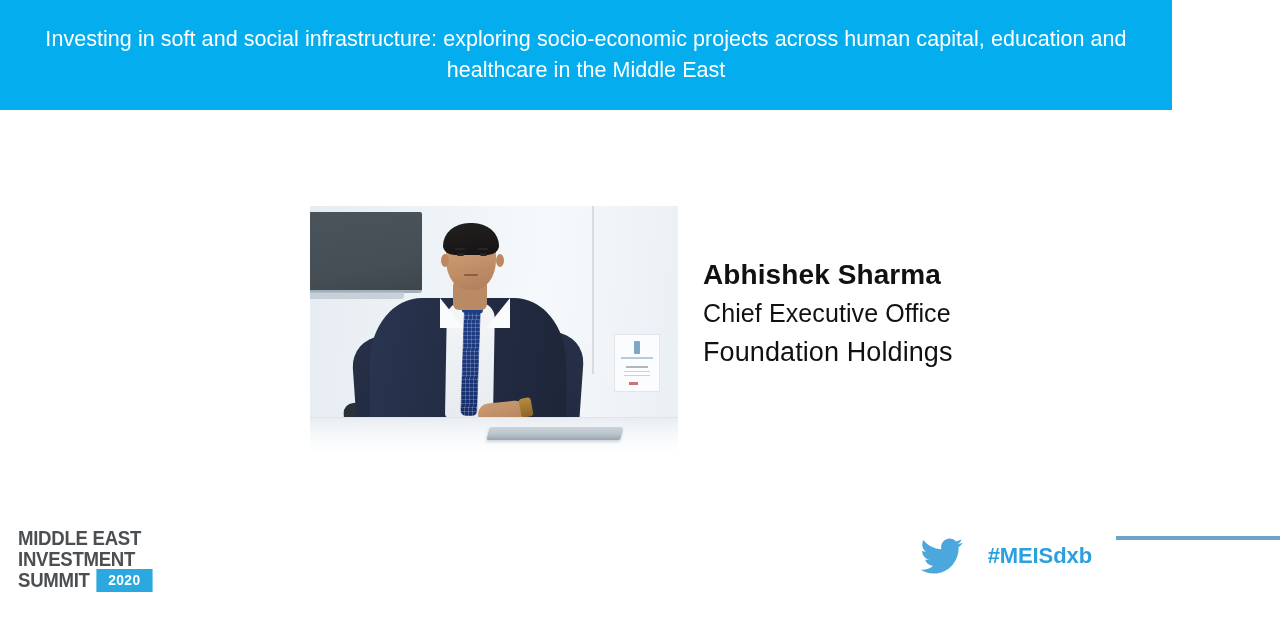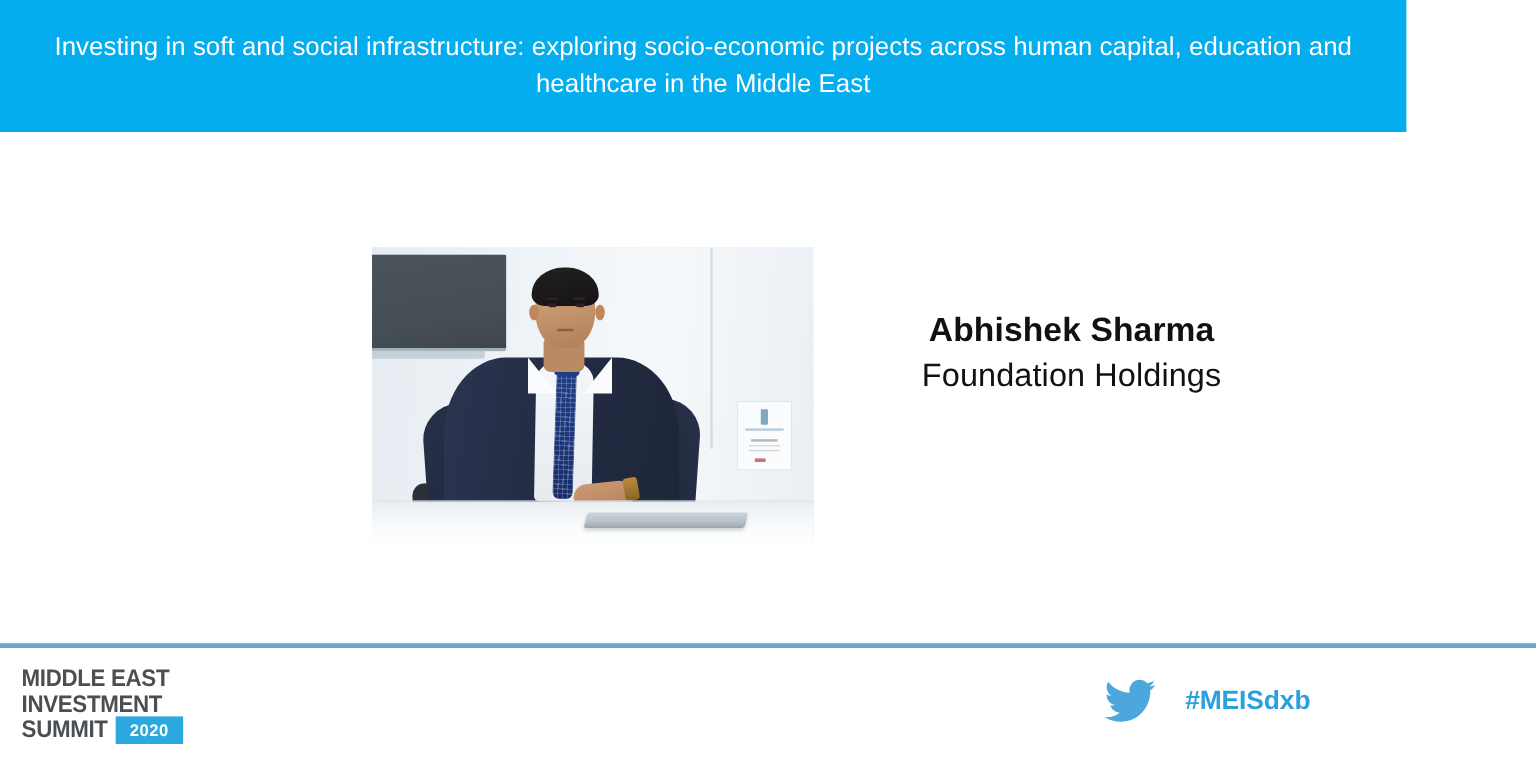--- a/index.html
+++ b/index.html
@@ -313,21 +313,21 @@
     border-radius: 10px 4px 0 0;
     transform: rotate(-3deg);
   }
 
   
   .speaker-info {
     position: absolute;
     left: 703px;
     top: 145px;
     width: 380px;
-    text-align: center;
+    text-align: left;
     color: #111111;
   }
   .speaker-name {
     font-size: 28px;
     font-weight: 700;
     line-height: 39px;
     letter-spacing: .1px;
   }
   .speaker-role {
     font-size: 25px;
@@ -347,21 +347,21 @@
     position: absolute;
     left: 0;
     top: 536px;
     width: 1280px;
     height: 4px;
     background: #6BA6C9;
   }
   .footer {
     position: absolute;
     left: 0;
-    top: 540px;
+    top: 512px;
     width: 1116px;
     height: 100px;
     background: #ffffff;
   }
 
   
   .event-logo {
     position: absolute;
     left: 18px;
     top: 16px;
@@ -454,20 +454,21 @@
       <div class="p-hand"></div>
       <div class="p-watch"></div>
     </div>
 
     <div class="photo-desk"></div>
     <div class="photo-laptop"></div>
   </div>
 
   <div class="speaker-info">
     <div class="speaker-name">Abhishek Sharma</div>
+    <div class="speaker-role">Chief Executive Office</div>
     <div class="speaker-company">Foundation Holdings</div>
   </div>
 
 </div>
 
 <div class="footer-rule"></div>
 
 <div class="footer">
 
   <div class="event-logo">

